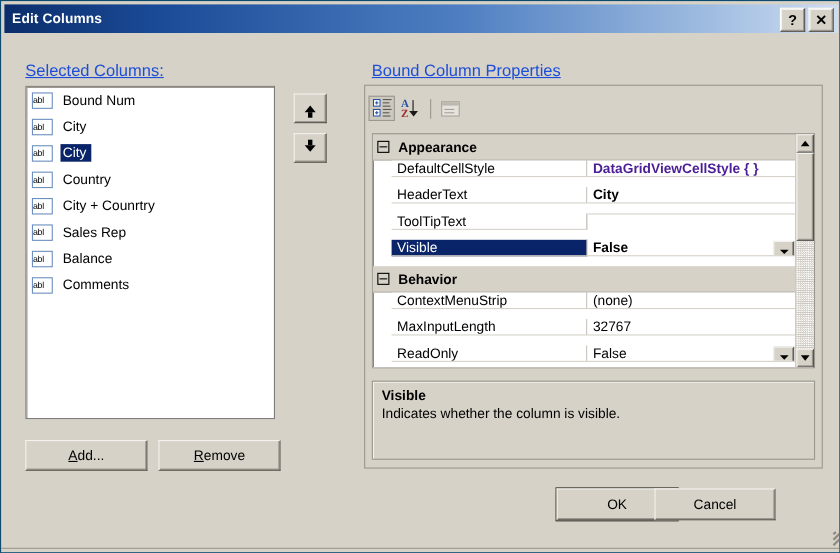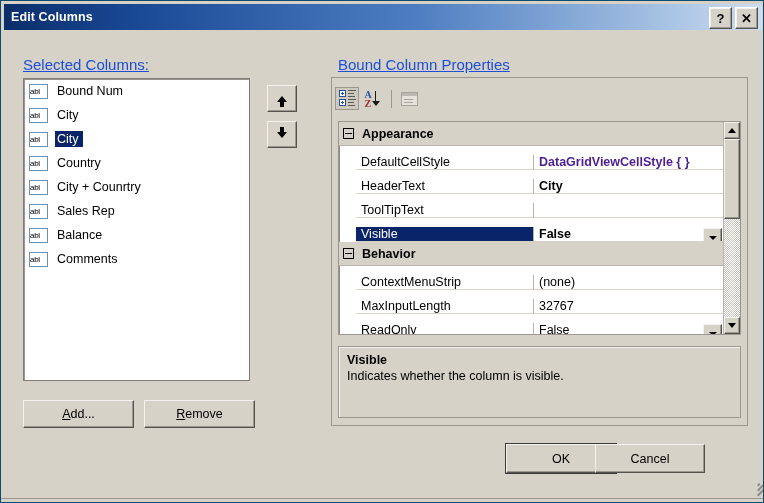--- a/index.html
+++ b/index.html
@@ -289,21 +289,21 @@
   }
   #grid-inner {
     position: absolute;
     left: 0; top: 0;
     right: 17px; bottom: 0;
     overflow: hidden;
   }
   .grid-row {
     display: flex;
     height: 24px;
-    align-items: flex-end;
+    align-items: flex-start;
     font-size: 12.5px;
     box-sizing: border-box;
     cursor: default;
   }
   .grid-row.category {
     background: #d6d2c8;
     font-weight: bold;
     align-items: center;
     padding-left: 4px;
     border-bottom: 1px solid #b8b4ac;

